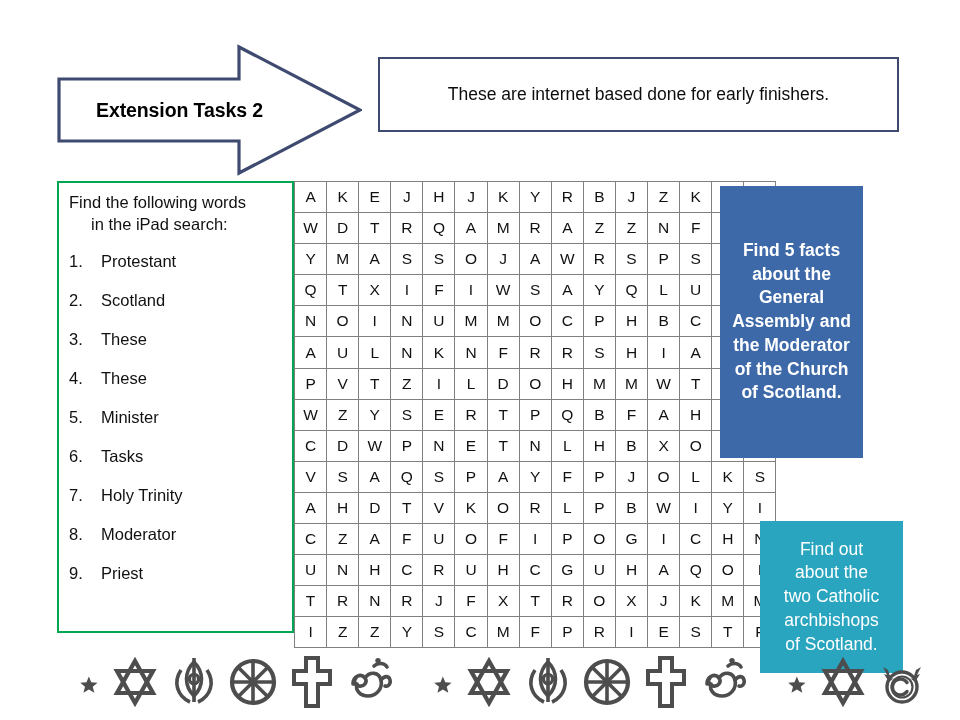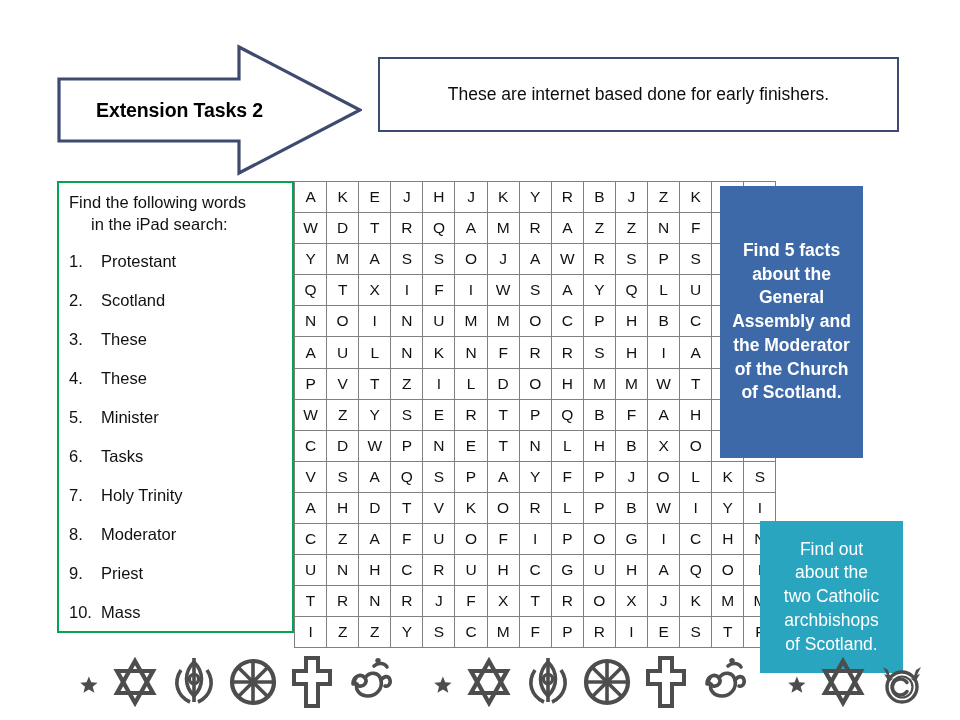--- a/index.html
+++ b/index.html
@@ -227,24 +227,20 @@
         <span class="word">Holy Trinity</span>
       </li>
       <li>
         <span class="num">8.</span>
         <span class="word">Moderator</span>
       </li>
       <li>
         <span class="num">9.</span>
         <span class="word">Priest</span>
       </li>
-      <li>
-        <span class="num">10.</span>
-        <span class="word">Mass</span>
-      </li>
     </ol>
 </div>
 
 <table id="wordsearch-grid">
   <tbody>
       <tr>
         <td>A</td>
         <td>K</td>
         <td>E</td>
         <td>J</td>

